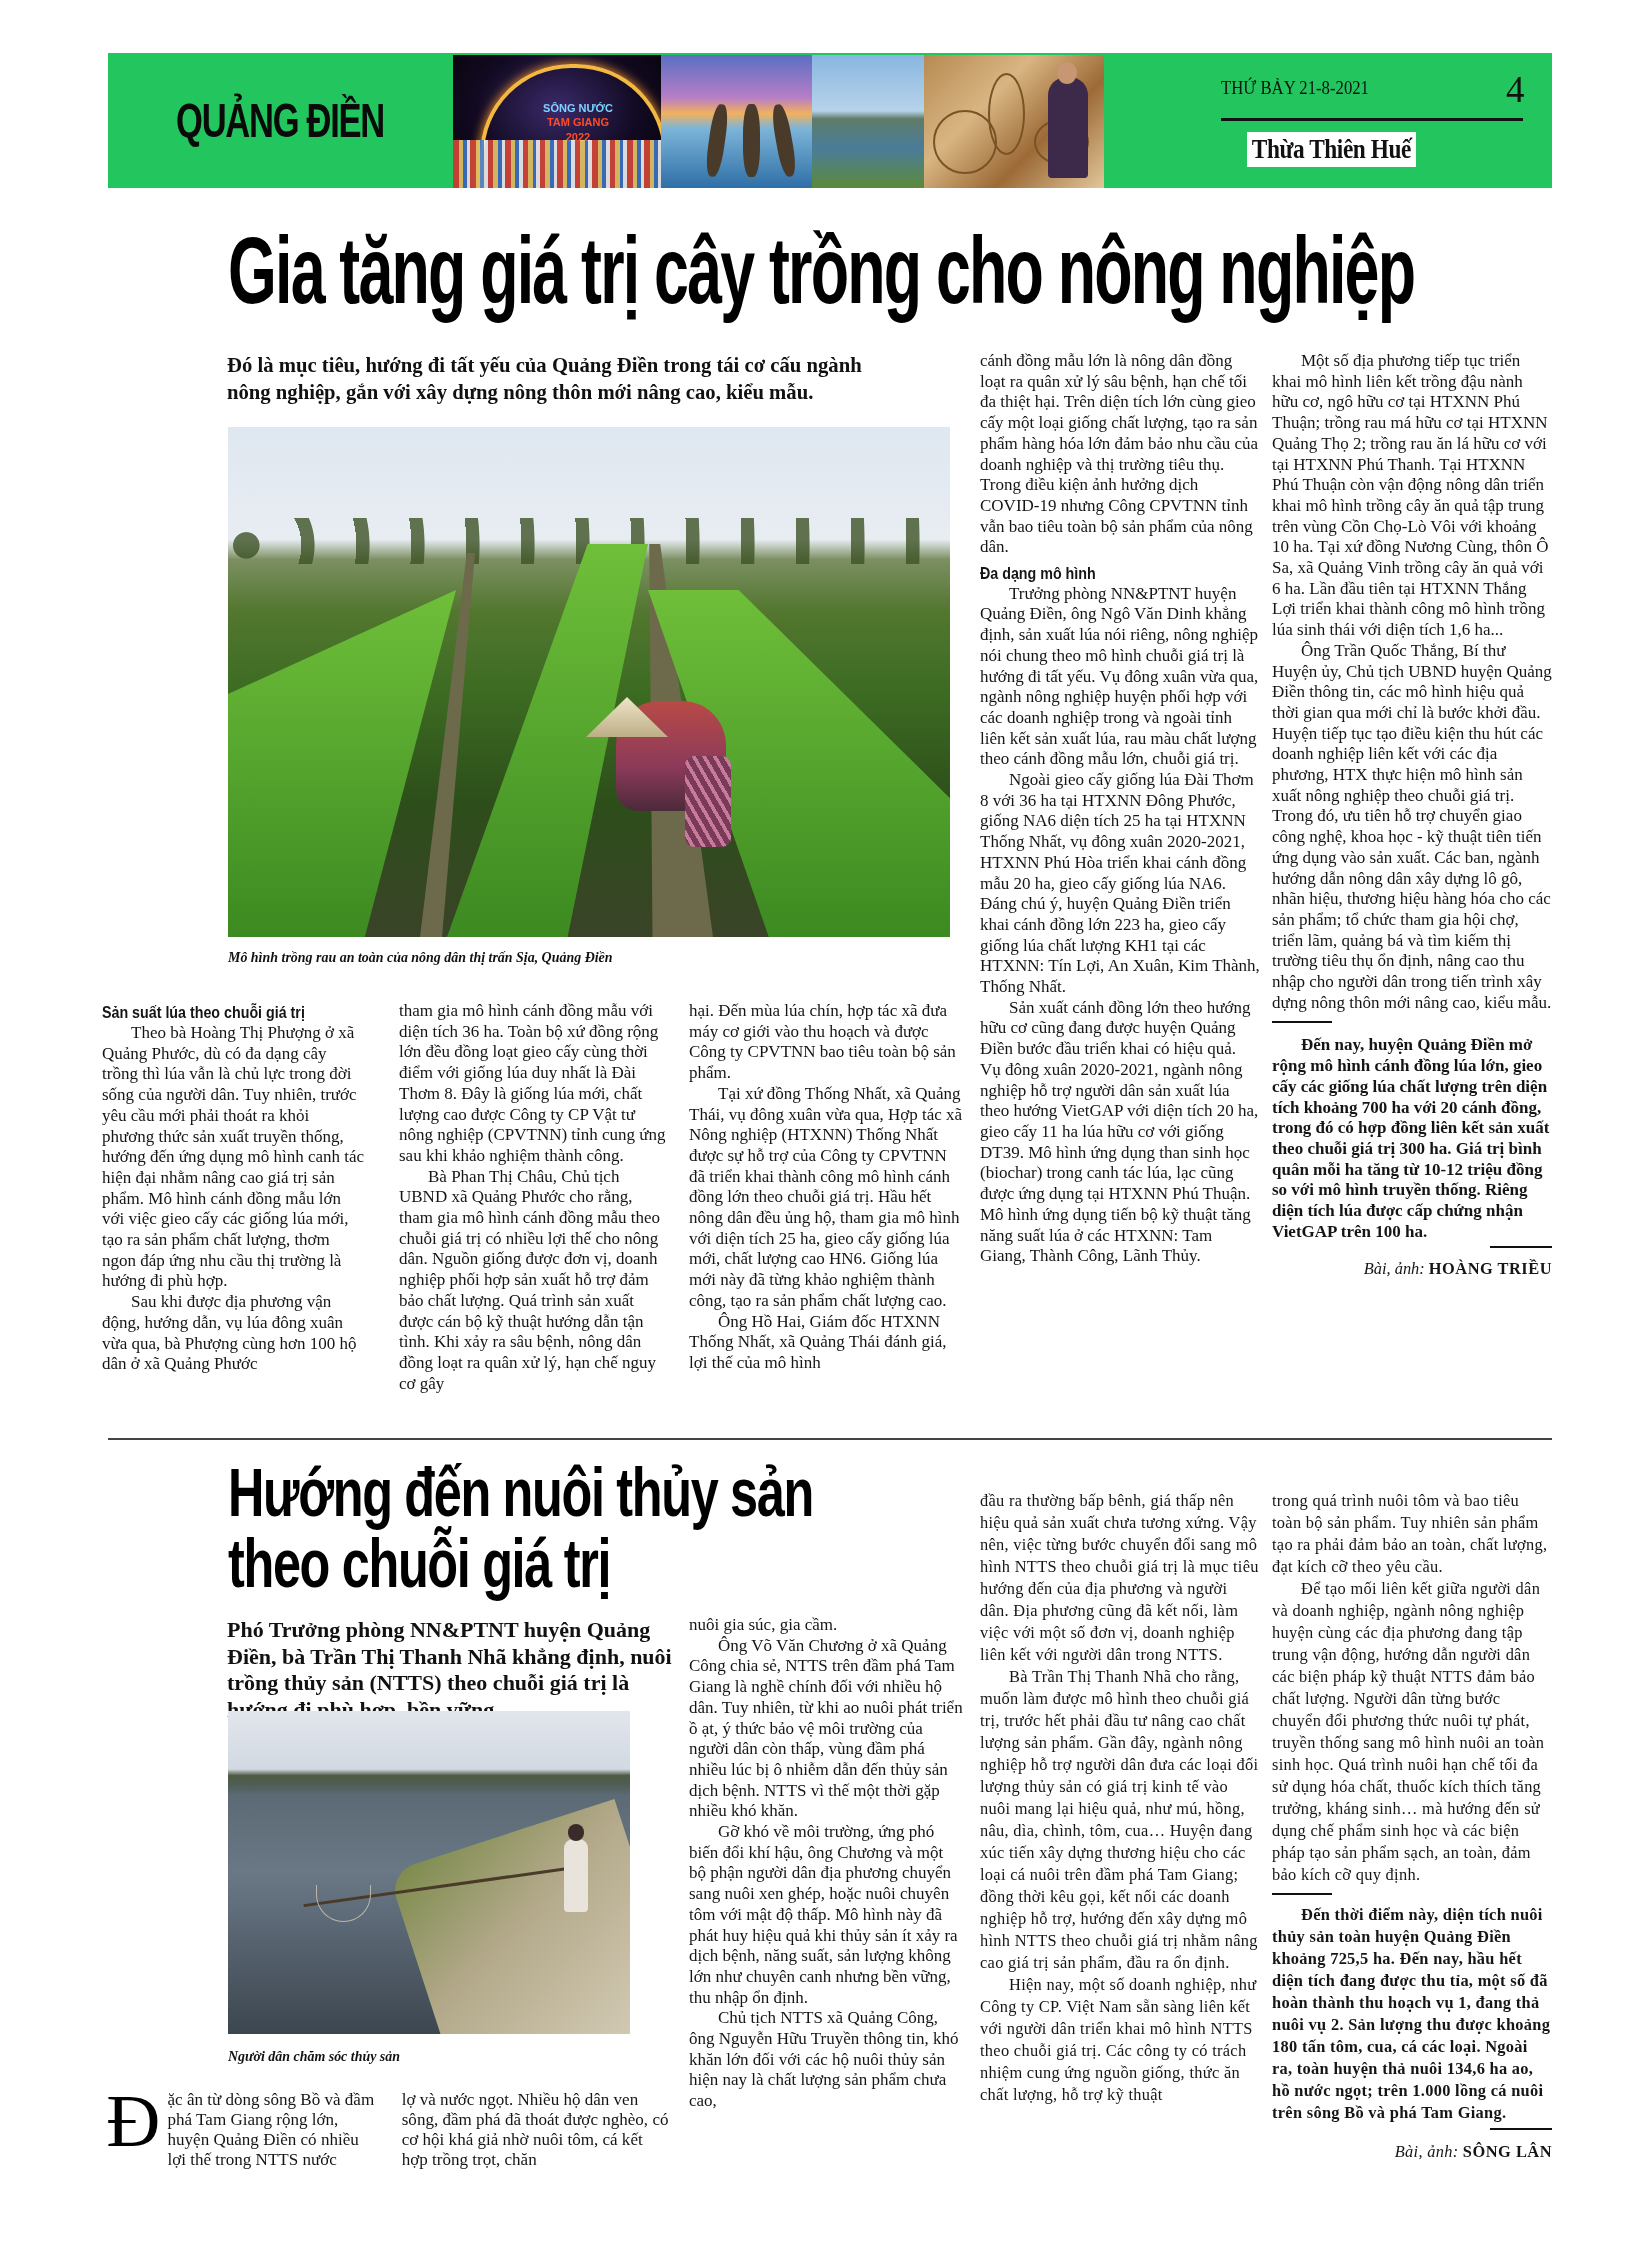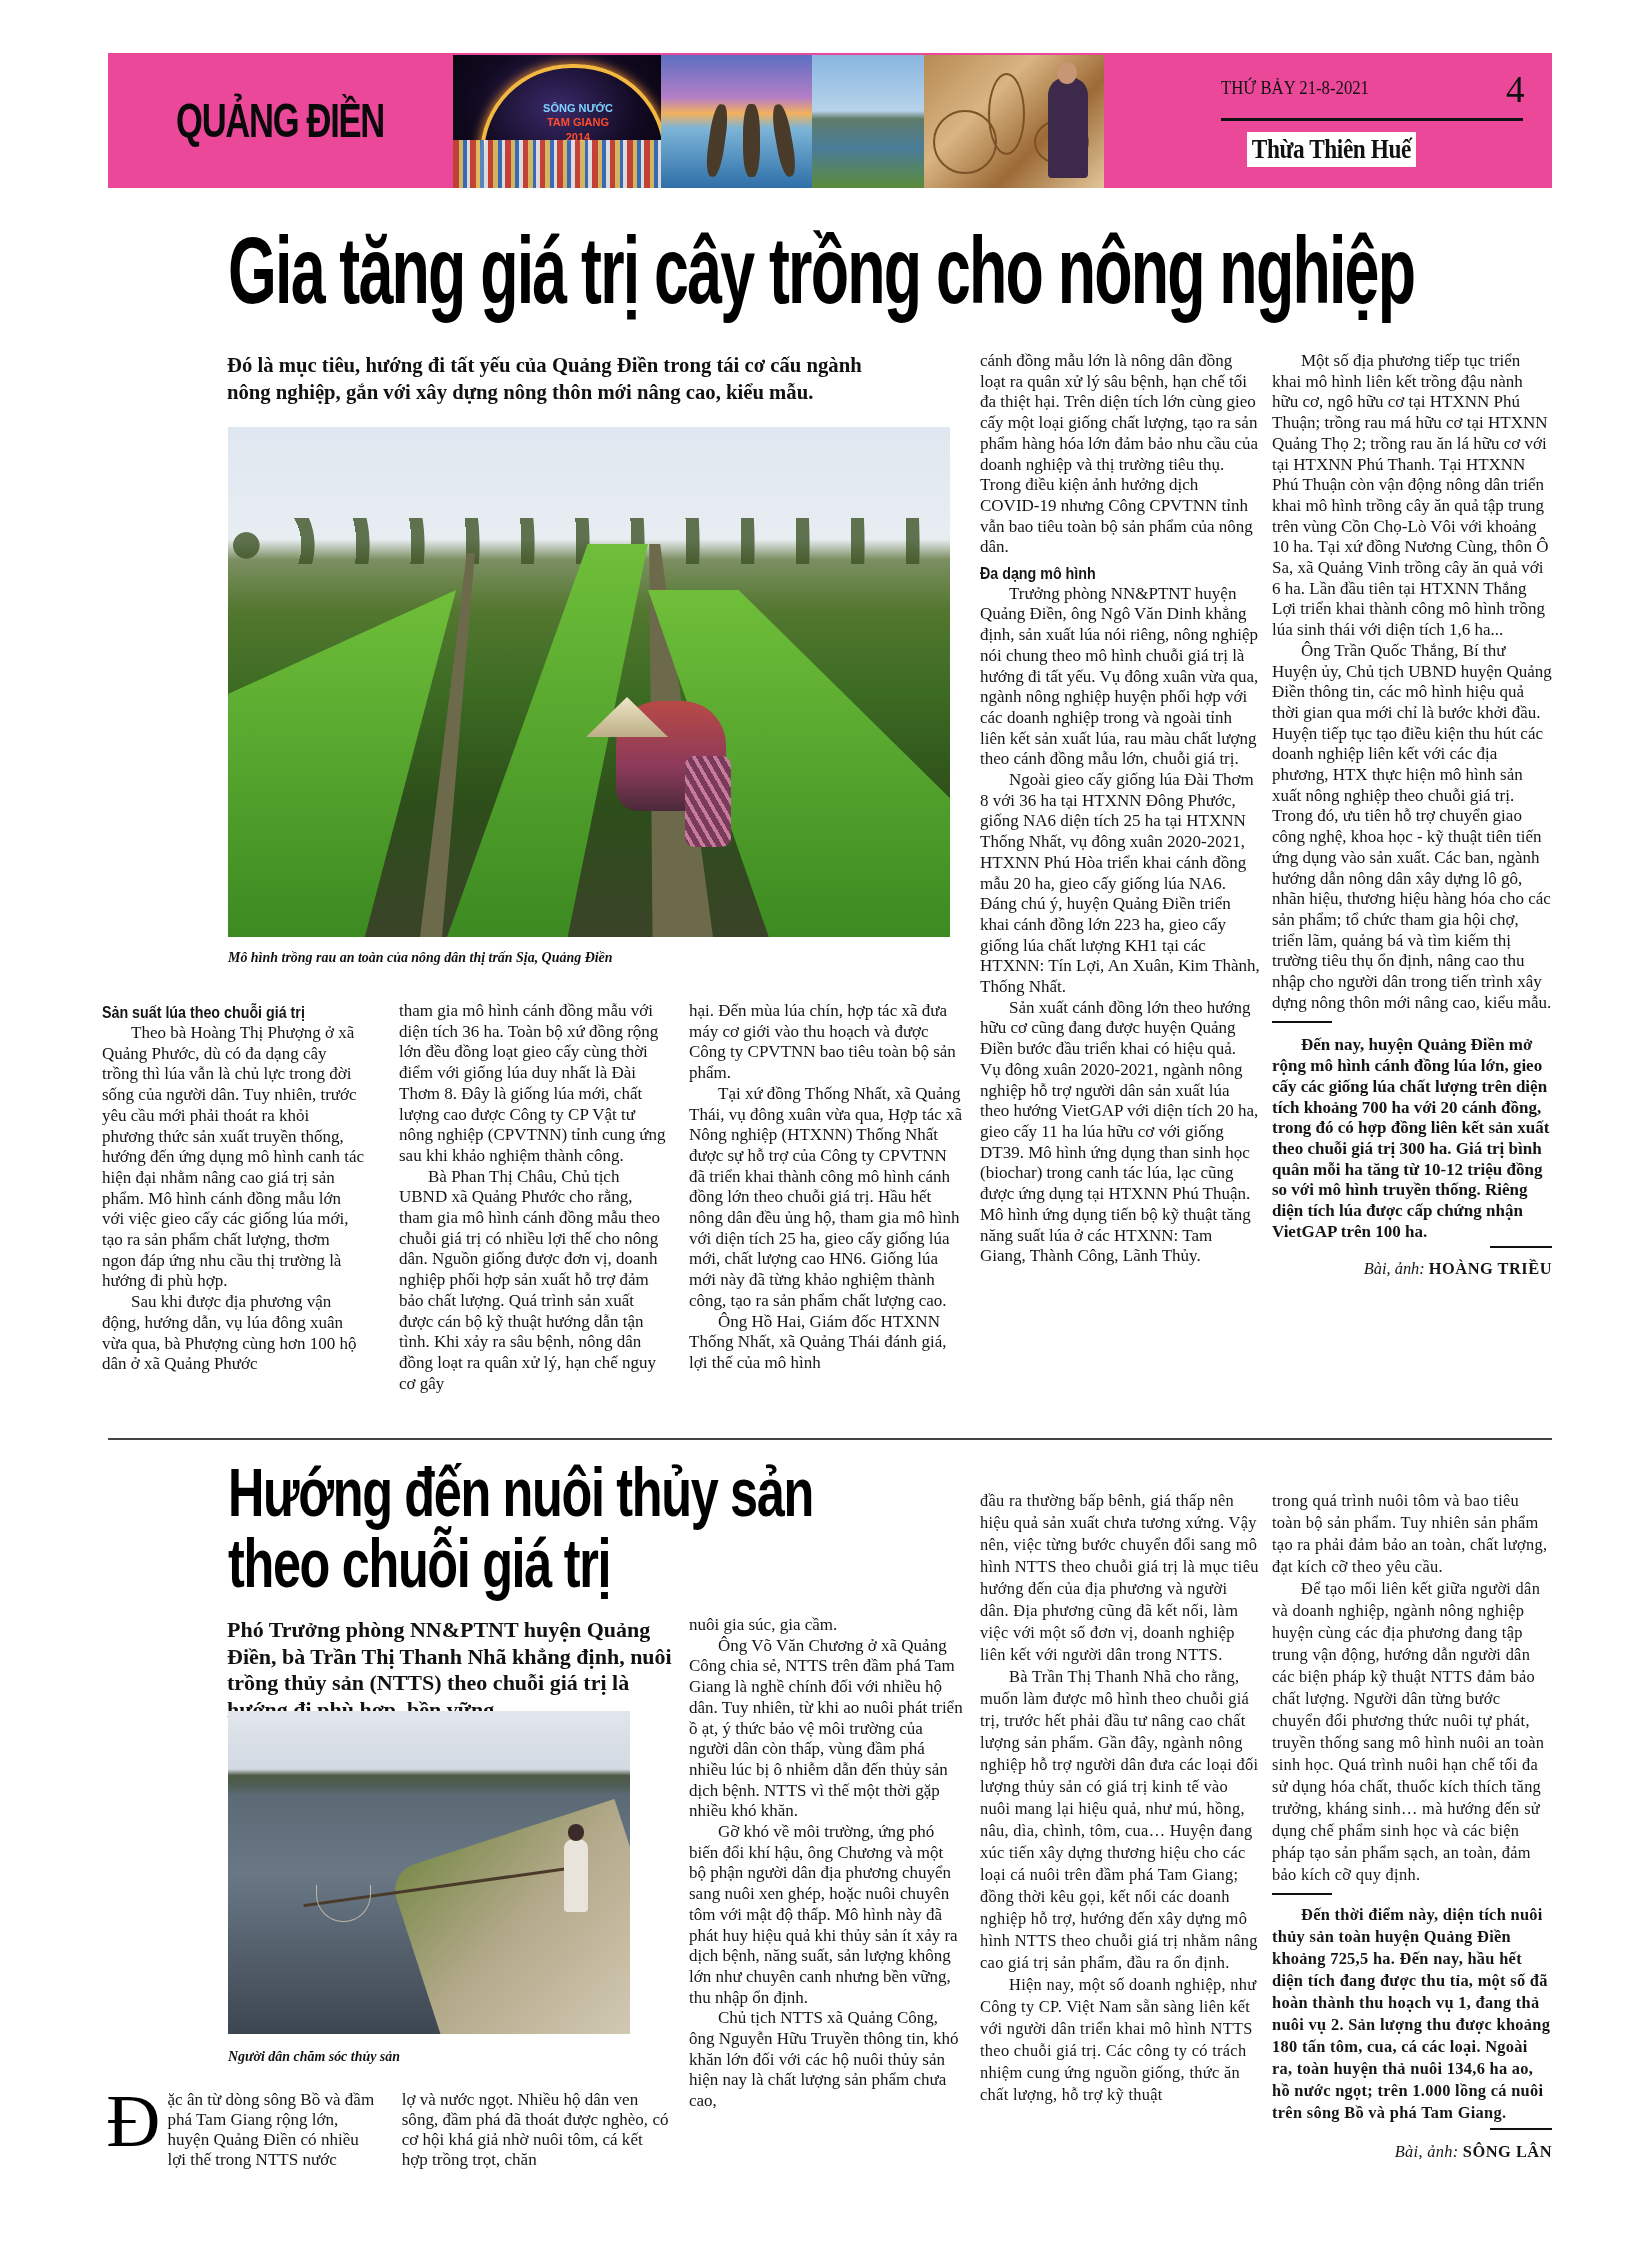--- a/index.html
+++ b/index.html
@@ -1,20 +1,20 @@
 <!DOCTYPE html>
 <html style="font-size:14.6px"><head>
 <meta charset="utf-8">
 <style>
   * { box-sizing: border-box; margin: 0; padding: 0; }
   html, body { width: 1647px; height: 2267px; background: #ffffff; }
   body { position: relative; font-family: "Liberation Serif", "DejaVu Serif", serif; color: #111; overflow: hidden; }
 
   
-  .masthead { position: absolute; left: 108px; top: 53px; width: 1444px; height: 135px; background: #ec4899; }
+  .masthead { position: absolute; left: 108px; top: 53px; width: 1444px; height: 135px; background: #22c55e; }
   .section-name { position: absolute; left: 0; top: 0; width: 344px; height: 135px; display: flex; align-items: center; justify-content: center;
     font-family: "Liberation Sans", "DejaVu Sans", sans-serif; font-weight: 900; font-size: 48px; letter-spacing: -1.8px; transform: scaleX(0.72); color: #0a0a0a; }
   .mast-photos { position: absolute; left: 345px; top: 1.8px; width: 651px; height: 133px; display: flex; }
   .mast-photo { height: 133px; position: relative; overflow: hidden; }
   .p1 { width: 245px; background: radial-gradient(ellipse at 50% 40%, #3a2a6a 0%, #120a22 55%, #050308 100%); }
   .p1 .arch { position: absolute; left: 27.4px; top: 9.1px; width: 187px; height: 183px; border: 4.6px solid #f2b840; border-bottom: none; border-radius: 91px 91px 0 0; box-shadow: 0 0 11px #ff9a2a; }
   .p1 .stage { position: absolute; left: 0; bottom: 0; width: 100%; height: 48px; background: repeating-linear-gradient(90deg, #e24b3b 0 5.5px, #f5d36b 5.5px 10px, #3f7bd1 10px 13.7px, #fff 13.7px 17.4px); opacity: .85; }
   .p1 .sign { position: absolute; left: 84px; top: 46px; width: 82px; height: 31px; text-align: center; font: bold 11px "Liberation Sans", sans-serif; color: #7fd3ff; line-height: 14.6px; }
   .p1 .sign span { color: #ff4c2a; display: block; }
   .p2 { width: 177px; background: linear-gradient(180deg, #5b6fc2 0%, #b67ec6 32%, #f2b15c 44%, #7db5d8 55%, #2e6fa8 100%); }
@@ -95,21 +95,21 @@
 </head>
 <body>
 
 <header class="masthead">
   <div class="section-name">QUẢNG ĐIỀN</div>
   <div class="mast-photos">
     <div class="mast-photo p1">
       <div class="arch"></div>
       <div class="sign">
         <div>SÔNG NƯỚC</div>
-        <span>TAM GIANG 2014</span>
+        <span>TAM GIANG 2022</span>
       </div>
       <div class="stage"></div>
     </div>
     <div class="mast-photo p2">
       <div class="boat" style="left:48px; transform:rotate(8deg);"></div>
       <div class="boat" style="left:82px;"></div>
       <div class="boat" style="left:115px; transform:rotate(-10deg);"></div>
     </div>
     <div class="mast-photo p3"></div>
     <div class="mast-photo p4">

